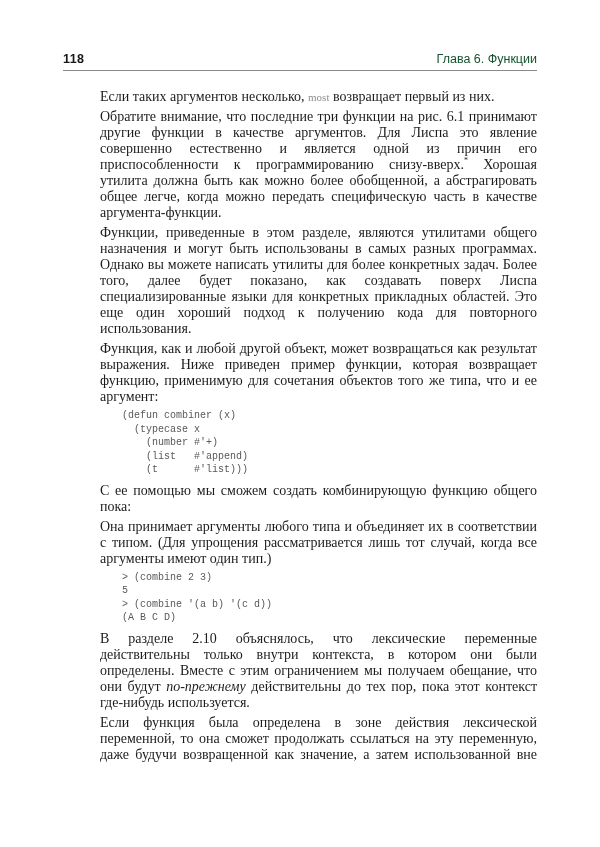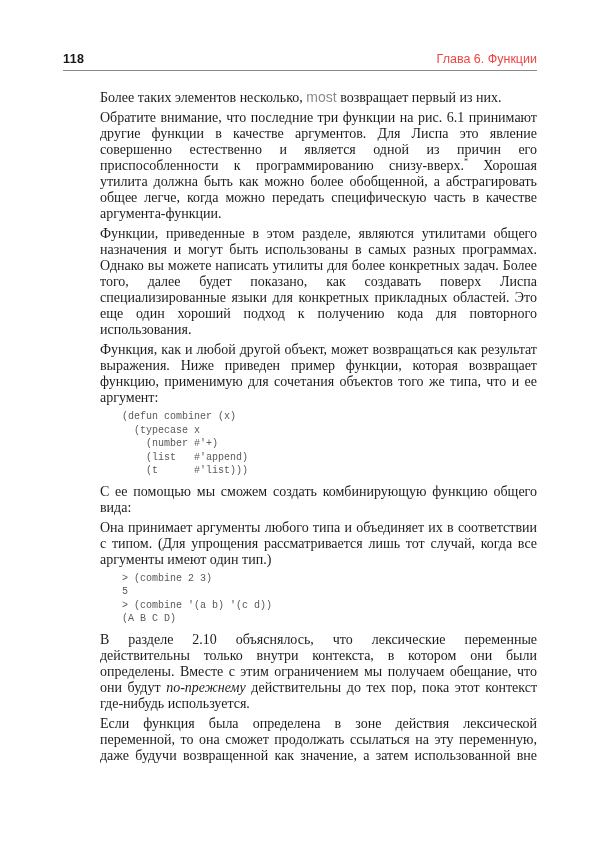--- a/index.html
+++ b/index.html
@@ -29,21 +29,21 @@
     font-family: "Liberation Sans", "DejaVu Sans", sans-serif;
     font-size: 12.5px;
     line-height: 13px;
   }
   .page-number {
     font-weight: bold;
     color: #161616;
     letter-spacing: 0.4px;
   }
   .chapter-title {
-    color: #ef4444;
+    color: #14532d;
   }
   
   .body-col {
     margin: 18px 63px 0 100px;
     font-size: 14px;
     line-height: 16px;
     text-align: justify;
     hyphens: auto;
   }
   .body-col p {
@@ -61,22 +61,22 @@
   pre.code-block {
     font-family: "Liberation Mono", "DejaVu Sans Mono", monospace;
     font-size: 10px;
     line-height: 13.5px;
     color: #585858;
     text-align: left;
     margin: 4px 0 6px 22px;
     white-space: pre;
   }
   code.inline-code {
-    font-family: Liberation Sans, sans-serif;
-    font-size: 14px;
+    font-family: Liberation Serif, serif;
+    font-size: 11px;
     color: #8b8b8b;
   }
   sup.footnote-marker {
     font-size: 8px;
     vertical-align: super;
     line-height: 0;
   }
   em.italic-phrase {
     font-style: italic;
   }
@@ -86,36 +86,36 @@
 
 <div class="page">
 
   <header class="page-header">
     <span class="page-number">118</span>
     <span class="chapter-title">Глава 6. Функции</span>
   </header>
 
   <main class="body-col">
 
-    <p><span>Более таких элементов несколько, </span><code class="inline-code">most</code><span> возвращает первый из них.</span></p>
+    <p><span>Если таких аргументов несколько, </span><code class="inline-code">most</code><span> возвращает первый из них.</span></p>
 
     <p><span>Обратите внимание, что последние три функции на рис. 6.1 принимают другие функции в качестве аргументов. Для Лиспа это явление совершенно естественно и является одной из причин его приспособленности к программированию снизу-вверх.</span><sup class="footnote-marker">*</sup><span> Хорошая утилита должна быть как можно более обобщенной, а абстрагировать общее легче, когда можно передать специфическую часть в качестве аргумента-функции.</span></p>
 
     <p>Функции, приведенные в этом разделе, являются утилитами общего назначения и могут быть использованы в самых разных программах. Однако вы можете написать утилиты для более конкретных задач. Более того, далее будет показано, как создавать поверх Лиспа специализированные языки для конкретных прикладных областей. Это еще один хороший подход к получению кода для повторного использования.</p>
 
 
     <p>Функция, как и любой другой объект, может возвращаться как результат выражения. Ниже приведен пример функции, которая возвращает функцию, применимую для сочетания объектов того же типа, что и ее аргумент:</p>
 
     <pre class="code-block">(defun combiner (x)
   (typecase x
     (number #'+)
     (list   #'append)
     (t      #'list)))</pre>
 
-    <p>С ее помощью мы сможем создать комбинирующую функцию общего вида:</p>
+    <p>С ее помощью мы сможем создать комбинирующую функцию общего пока:</p>
 
 
     <p>Она принимает аргументы любого типа и объединяет их в соответствии с типом. (Для упрощения рассматривается лишь тот случай, когда все аргументы имеют один тип.)</p>
 
     <pre class="code-block">&gt; (combine 2 3)
 5
 &gt; (combine '(a b) '(c d))
 (A B C D)</pre>
 
     <p><span>В разделе 2.10 объяснялось, что лексические переменные действительны только внутри контекста, в котором они были определены. Вместе с этим ограничением мы получаем обещание, что они будут </span><em class="italic-phrase">по-прежнему</em><span> действительны до тех пор, пока этот контекст где-нибудь используется.</span></p>

